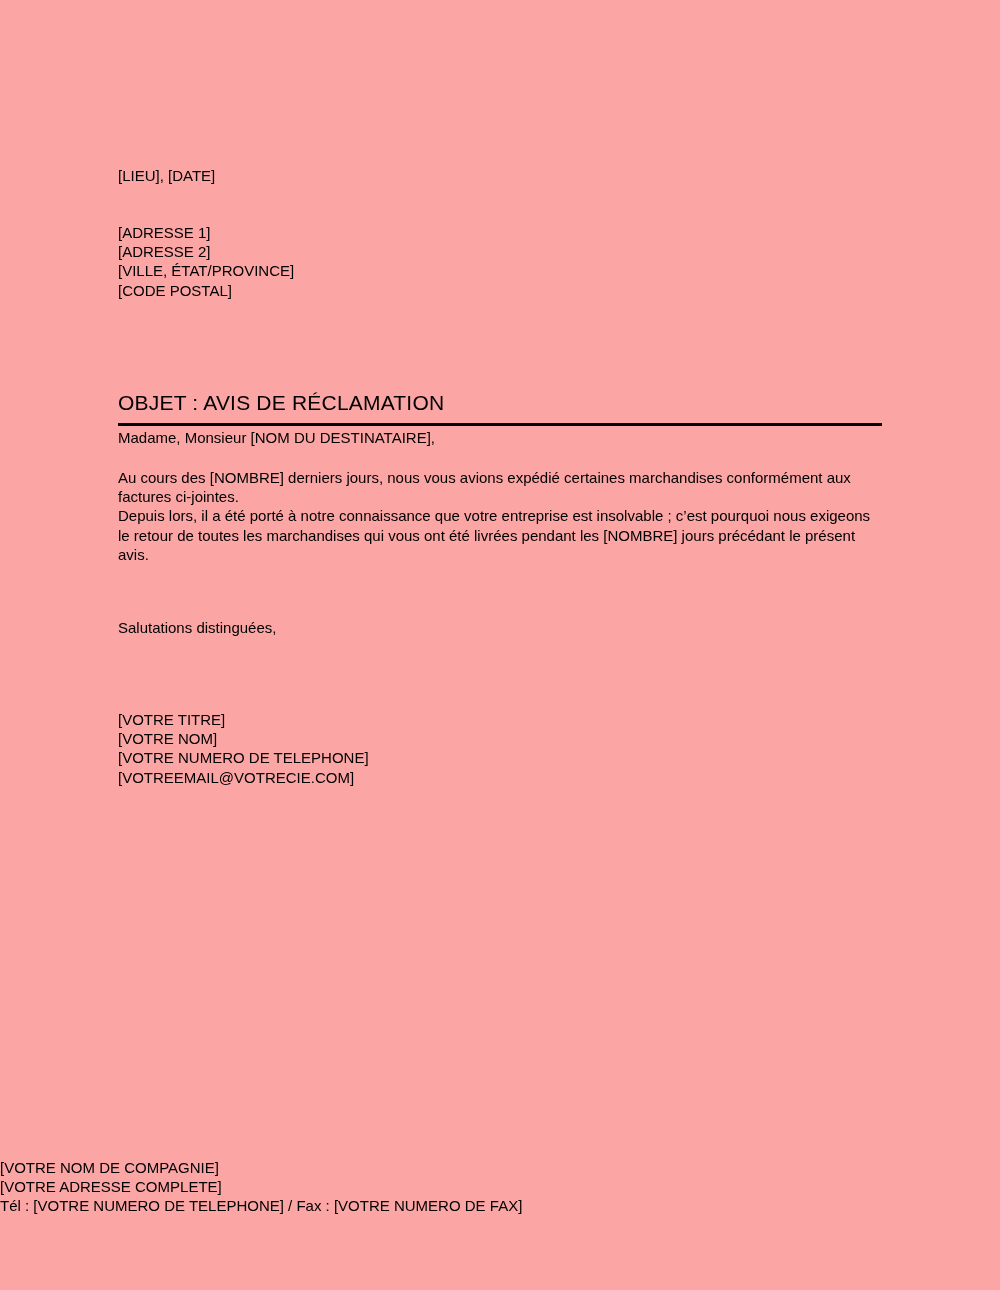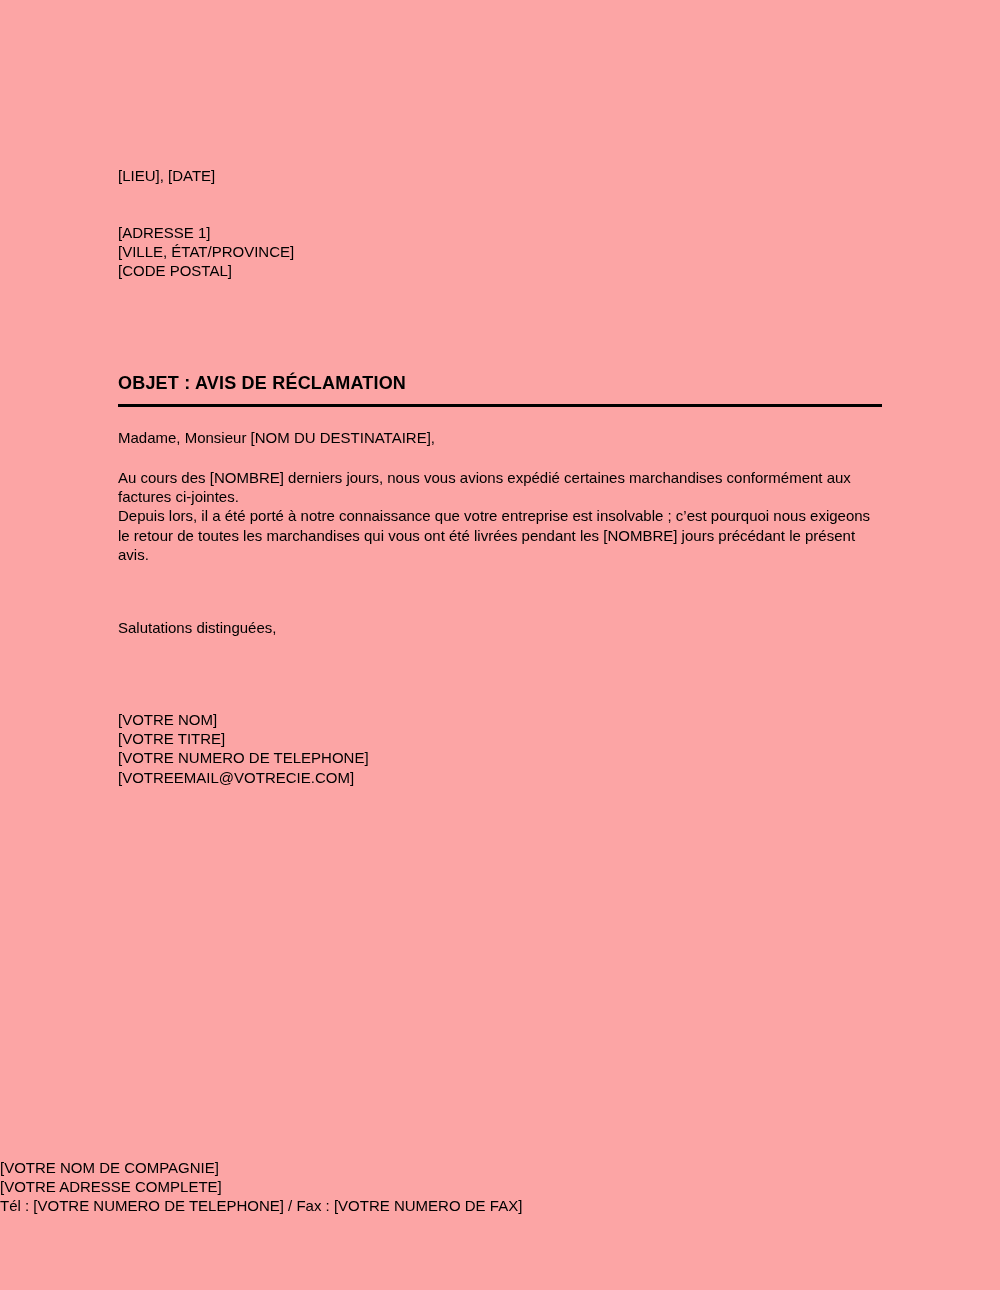--- a/index.html
+++ b/index.html
@@ -15,23 +15,24 @@
     margin: 0 auto;
     background: #fca5a5;
     overflow: hidden;
     font-size: 15px;
     line-height: 19.2px;
   }
   .abs { position: absolute; }
   .left-col { left: 118px; width: 766px; }
   .block p, .block div { margin: 0; }
   .subject {
-    font-weight: bold;
-    font-size: 18px;
+    font-weight: normal;
+    font-size: 21px;
     letter-spacing: 0.2px;
+    margin-top: 19px;
   }
   .subject-rule {
     border: none;
     border-top: 3px solid #000000;
     width: 764px;
     margin-top: 11px;
   }
   .para { margin-bottom: 18px; }
   .footer {
     left: 0;
@@ -46,41 +47,42 @@
 </style>
 </head>
 <body>
 
 <div class="page">
 
   <div class="abs left-col" style="top: 166px;">[LIEU], [DATE]</div>
 
   <div class="abs left-col block" style="top: 223px;">
     <div>[ADRESSE 1]</div>
+    <div>[ADRESSE 2]</div>
     <div>[VILLE, ÉTAT/PROVINCE]</div>
     <div>[CODE POSTAL]</div>
   </div>
 
   <div class="abs left-col" style="top: 374px;">
     <div class="subject">OBJET : AVIS DE RÉCLAMATION</div>
     <hr class="subject-rule">
   </div>
 
   <div class="abs left-col block" style="top: 468px;">
     <p class="para">Au cours des [NOMBRE] derniers jours, nous vous avions expédié certaines marchandises conformément aux factures ci-jointes.</p>
     <p class="para">Depuis lors, il a été porté à notre connaissance que votre entreprise est insolvable ; c’est pourquoi nous exigeons le retour de toutes les marchandises qui vous ont été livrées pendant les [NOMBRE] jours précédant le présent avis.</p>
   </div>
 
   <div class="abs left-col" style="top: 428px;">Madame, Monsieur [NOM DU DESTINATAIRE],</div>
 
   <div class="abs left-col" style="top: 618px;">Salutations distinguées,</div>
 
   <div class="abs left-col block" style="top: 710px;">
+    <div>[VOTRE TITRE]</div>
     <div>[VOTRE NOM]</div>
-    <div>[VOTRE TITRE]</div>
     <div>[VOTRE NUMERO DE TELEPHONE]</div>
     <div>[VOTREEMAIL@VOTRECIE.COM]</div>
   </div>
 
   <div class="abs footer" style="top: 1158px;">
     <div>[VOTRE NOM DE COMPAGNIE]</div>
     <div>[VOTRE ADRESSE COMPLETE]</div>
     <div>Tél : [VOTRE NUMERO DE TELEPHONE] / Fax : [VOTRE NUMERO DE FAX]</div>
   </div>
 

